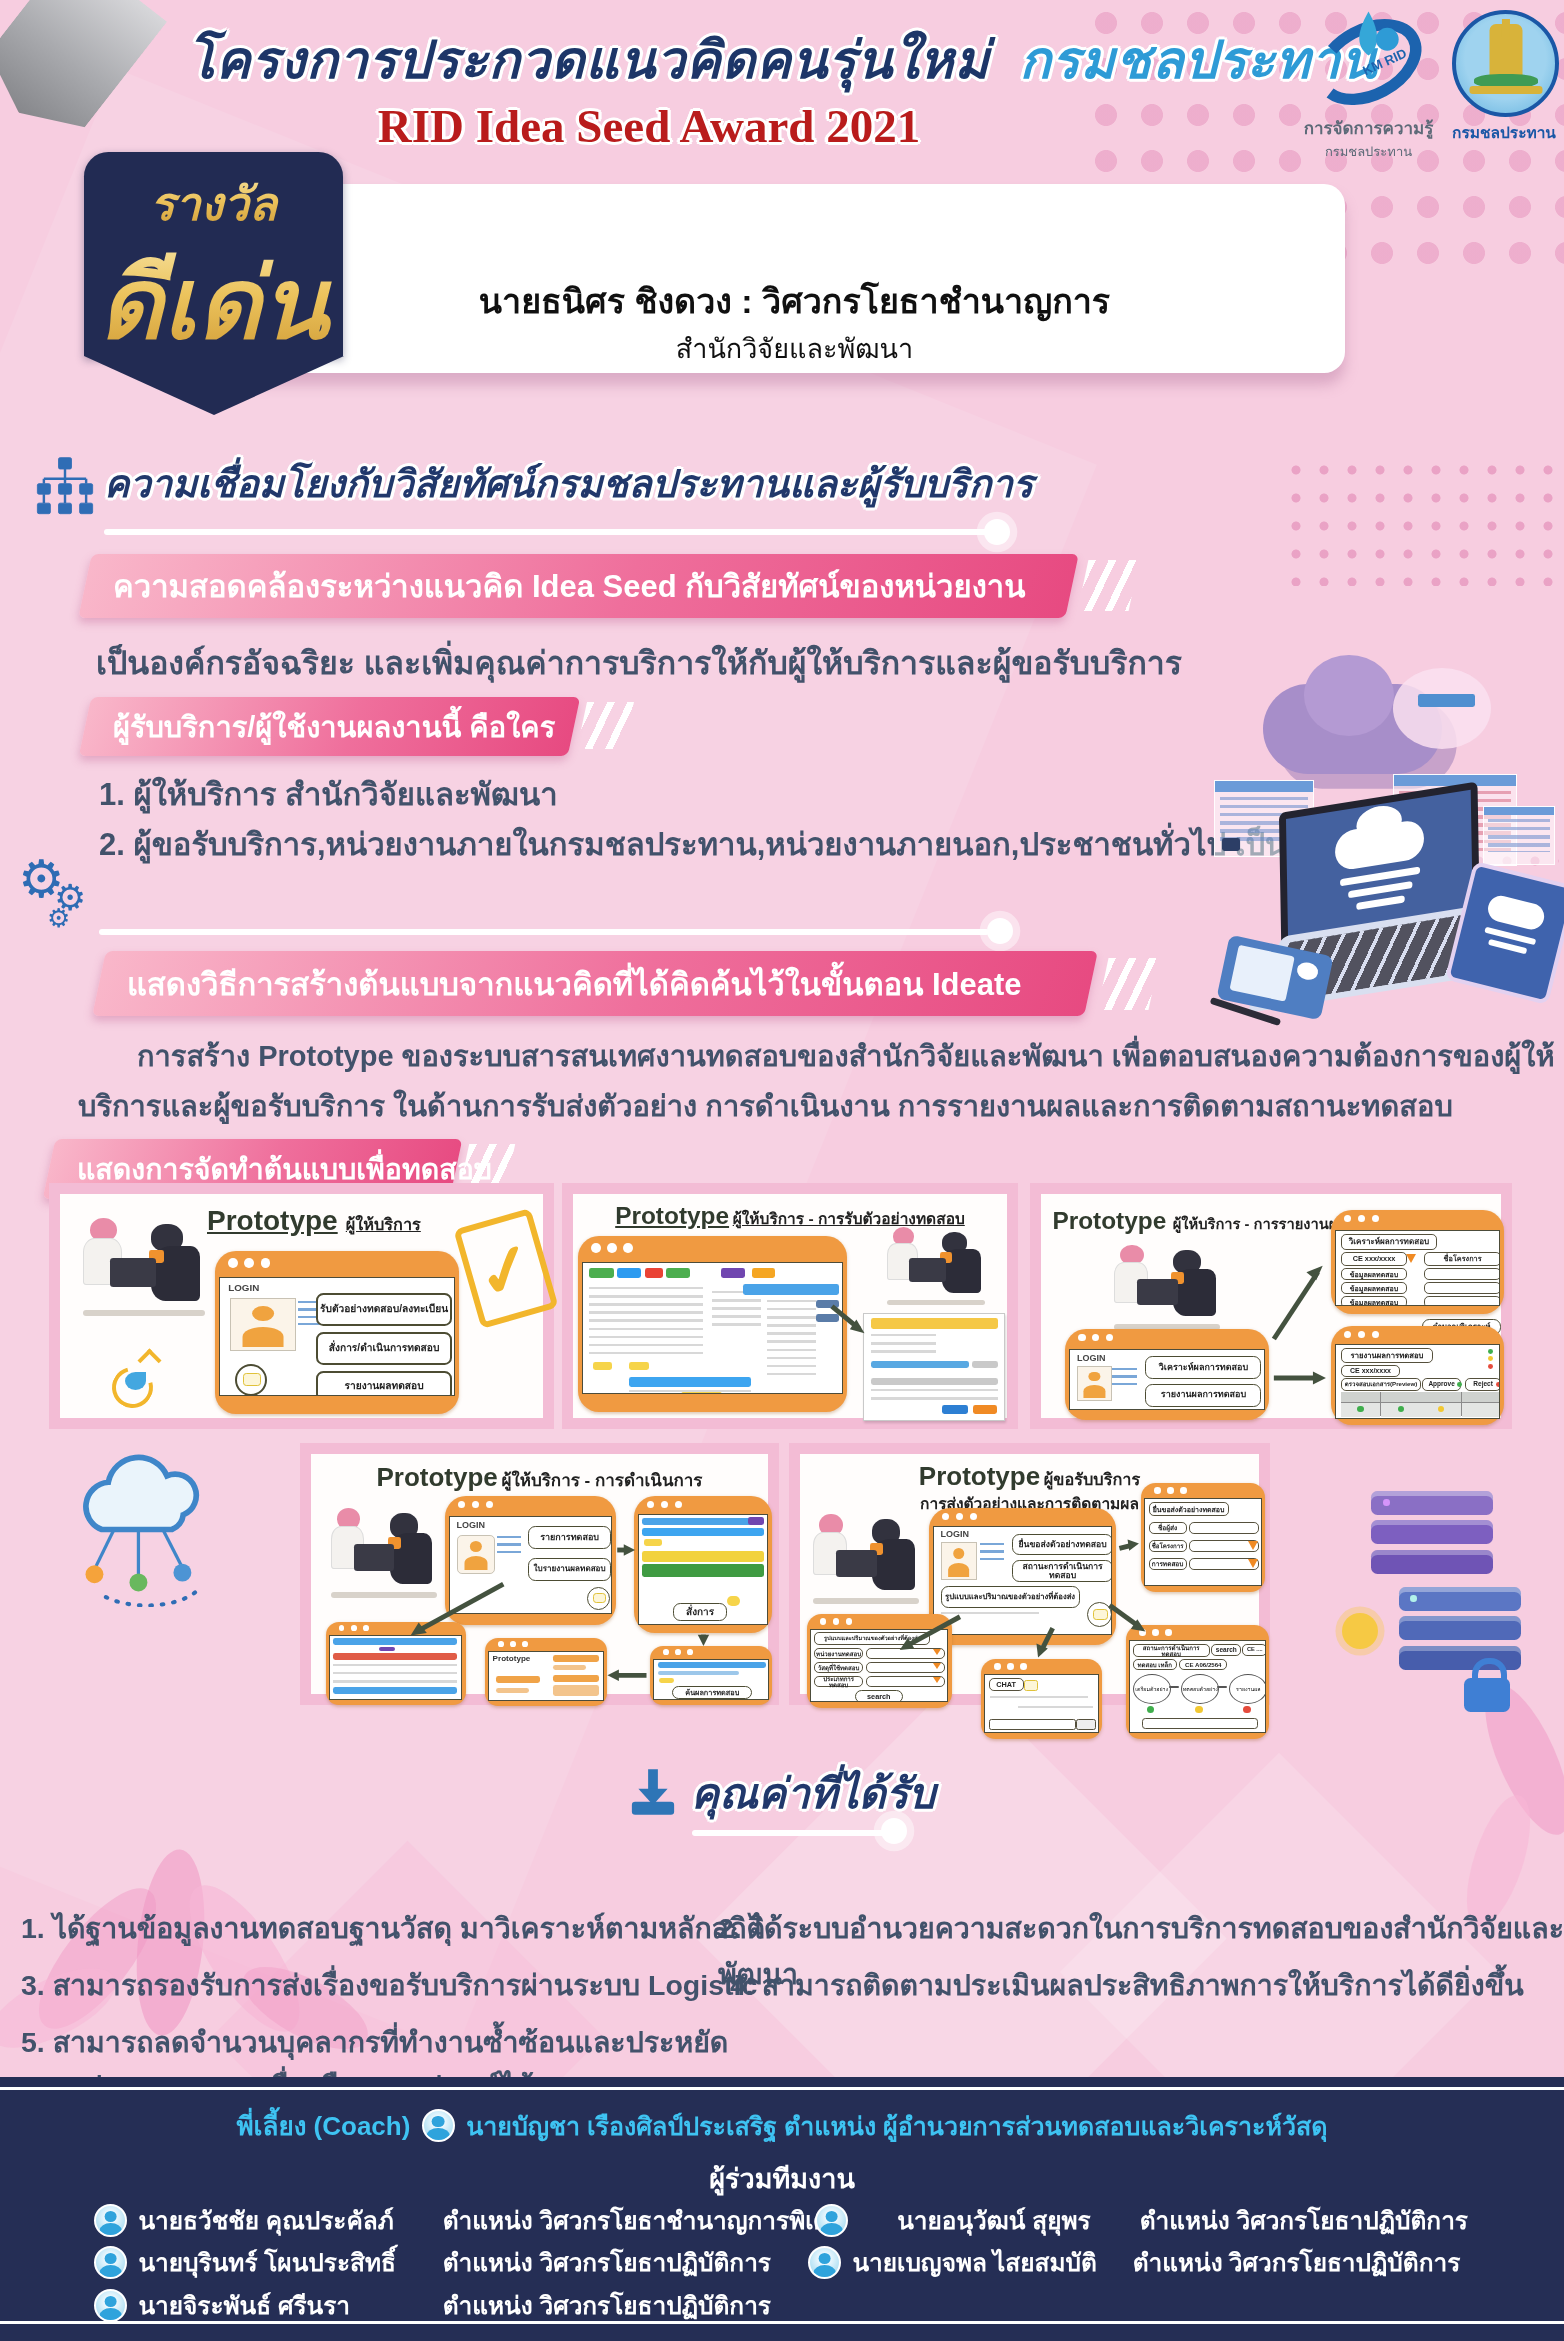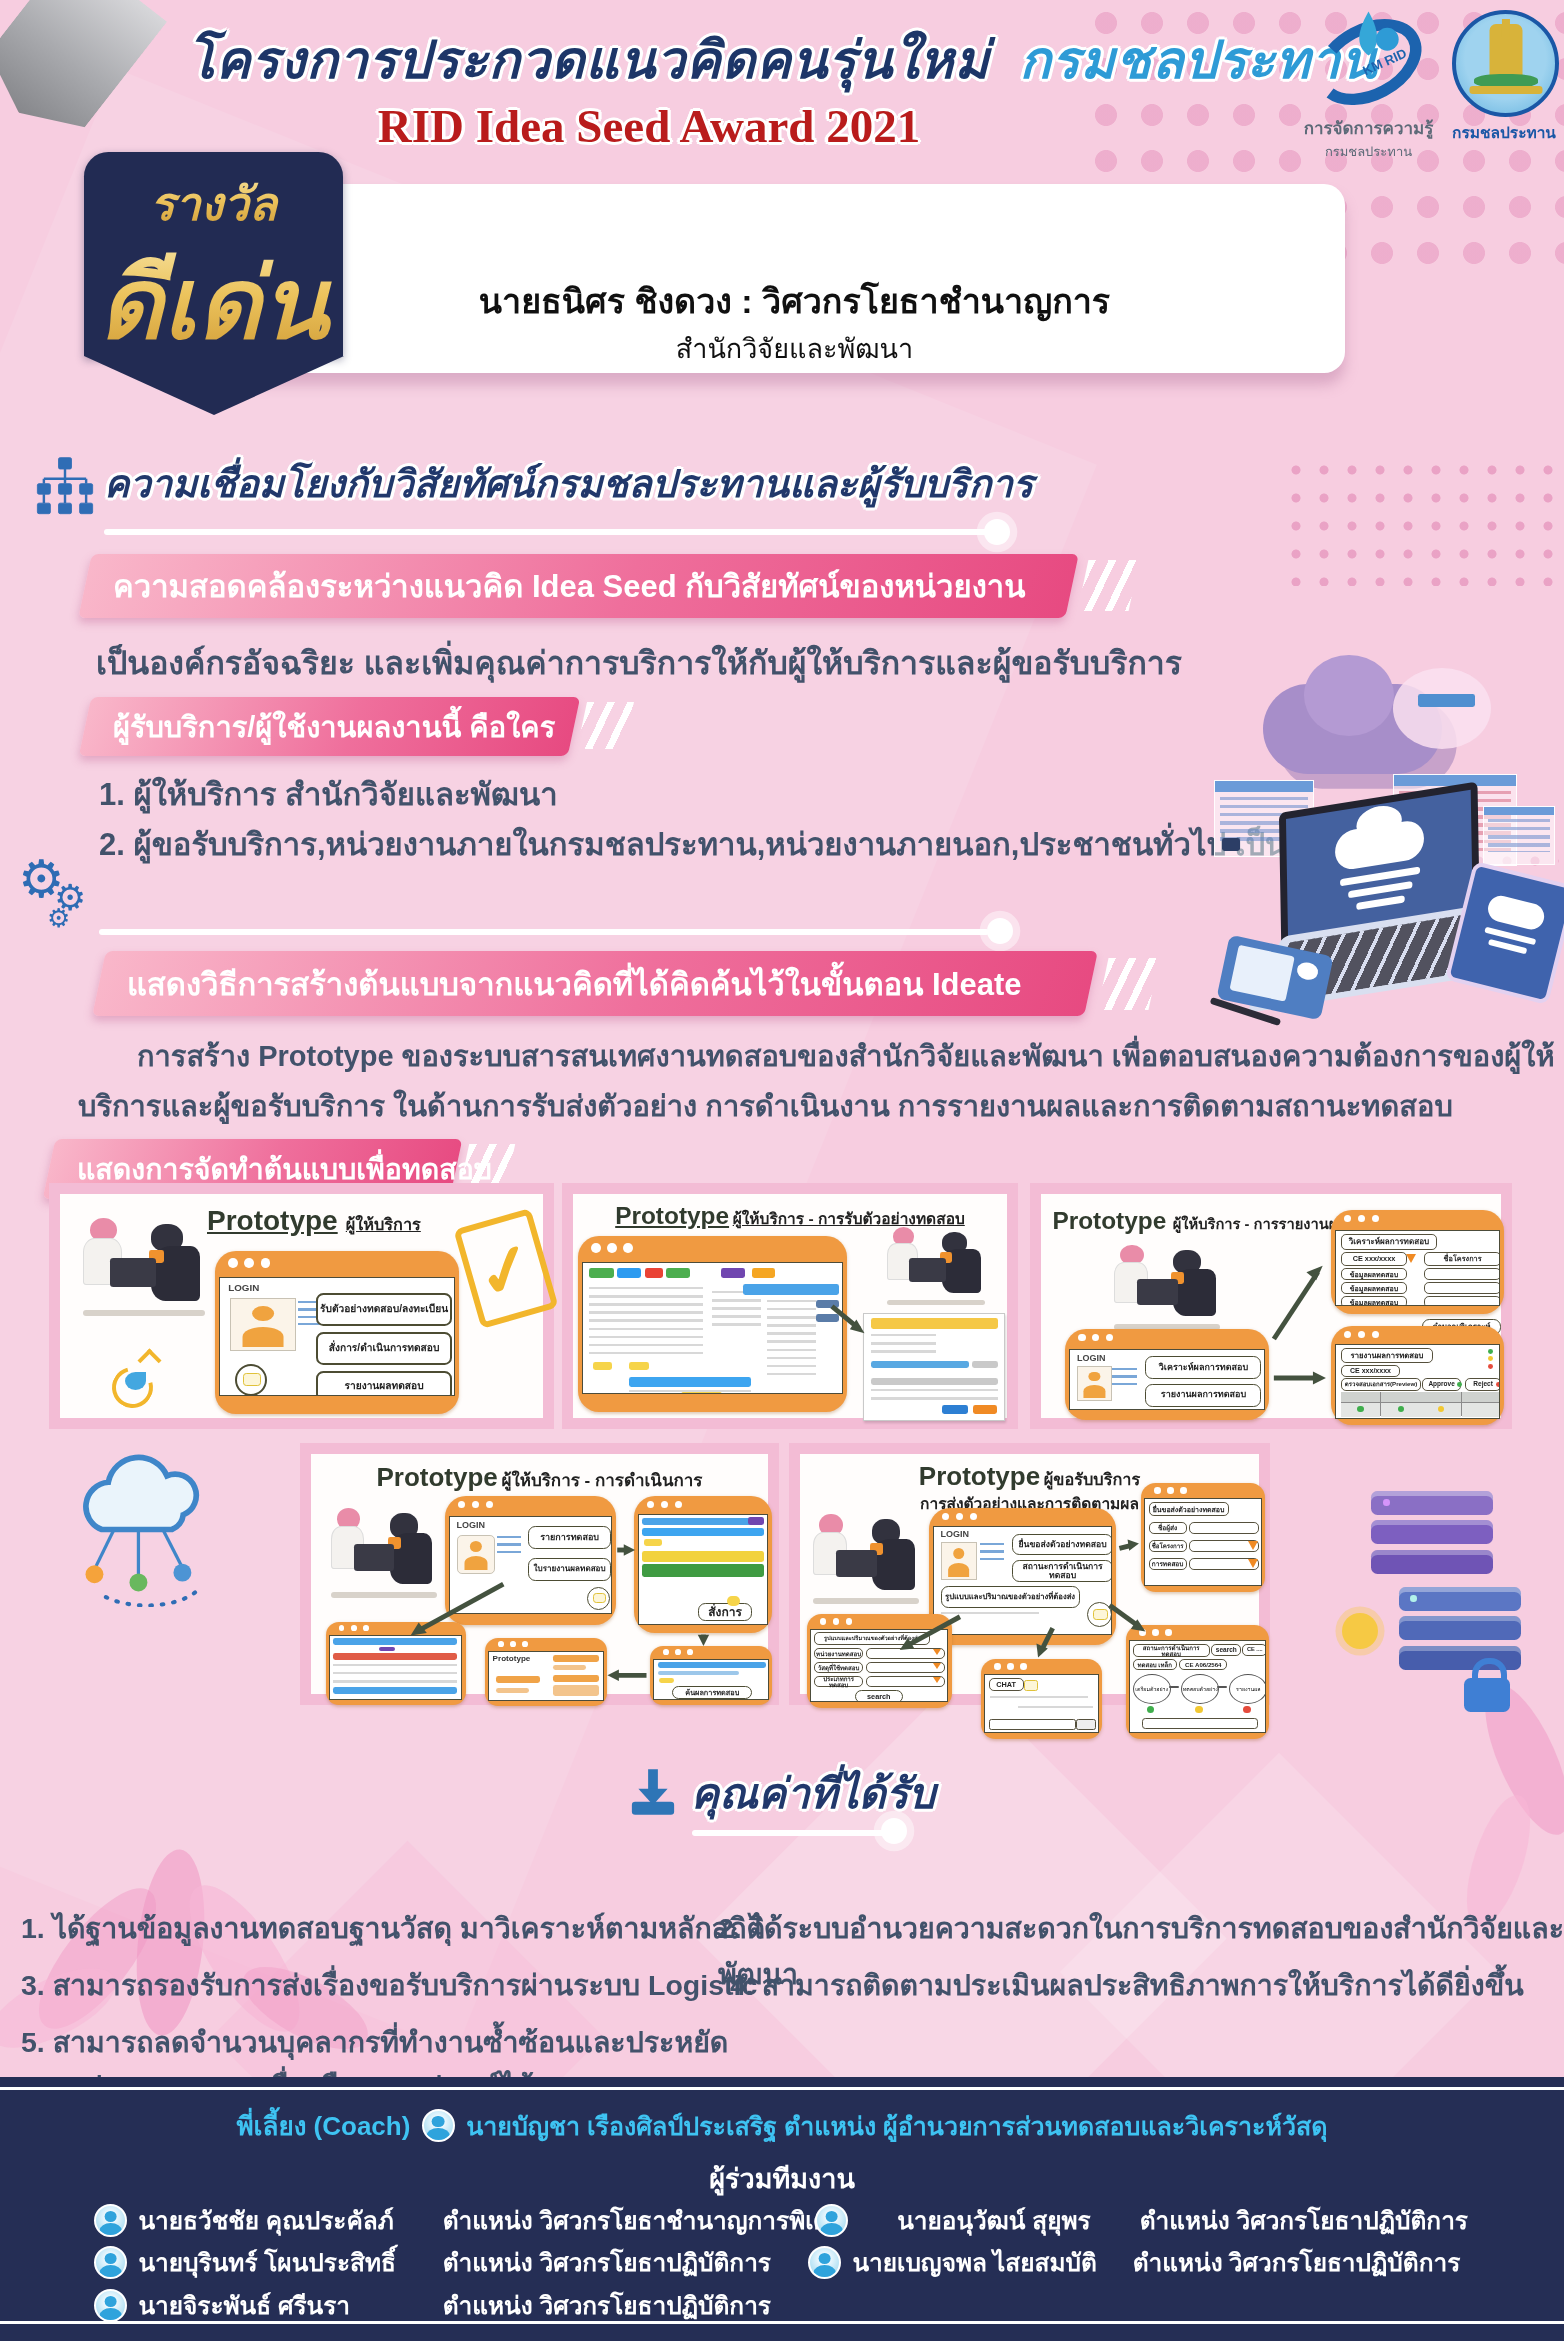--- a/index.html
+++ b/index.html
@@ -494,21 +494,21 @@
           <i style="width:7.3px;height:7.3px;"></i>
           <i style="width:7.3px;height:7.3px;"></i>
         </div>
       <div class="wbody" style="top:18px;bottom:8.1px;">
         <div class="chip" style="left:3.3px;top:3.3px;width:121px;height:6.5px;background:#4aa3e8;"></div>
         <div class="chip" style="left:109px;top:2.4px;width:16.3px;height:8.1px;background:#7046b0;"></div>
         <div class="chip" style="left:3.3px;top:13px;width:122px;height:8.1px;background:#3da5f0;"></div>
         <div class="chip" style="left:4.9px;top:24.4px;width:18px;height:6.5px;background:#f6d44a;"></div>
         <div class="chip" style="left:3.3px;top:36px;width:122px;height:11.4px;background:#f2d23e;"></div>
         <div class="chip" style="left:3.3px;top:49px;width:122px;height:13px;background:#3f9b42;"></div>
-        <div class="skbtn" style="left:34px;top:88px;width:52px;height:16.3px;font-size:12px;border-width:1.6px;margin-left:25px;">สั่งการ</div>
+        <div class="skbtn" style="left:34px;top:88px;width:52px;height:16.3px;font-size:10px;border-width:1.6px;">สั่งการ</div>
         <div class="chip" style="left:88px;top:81px;width:13px;height:9.8px;background:#f6d44a;border-radius:4.9px;"></div>
       </div>
     </div>
 
     <div class="owin" style="left:339px;top:192px;width:122px;height:59px;border-radius:13px;">
       <div class="wdots" style="top:3.3px;">
           <i style="width:5.7px;height:5.7px;"></i>
           <i style="width:5.7px;height:5.7px;"></i>
           <i style="width:5.7px;height:5.7px;"></i>
         </div>

